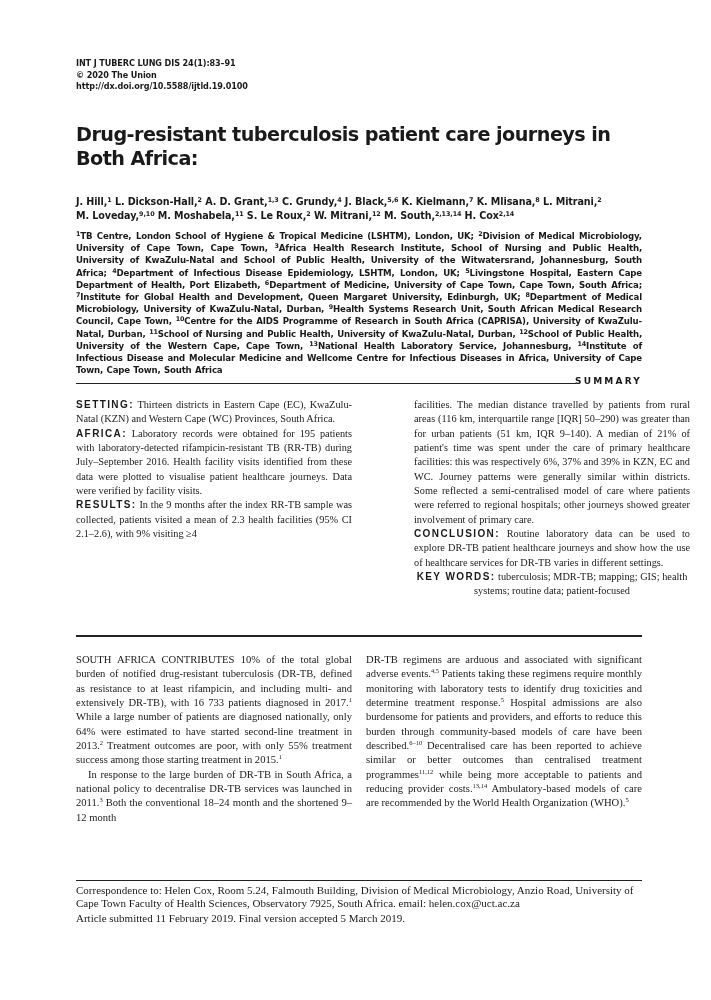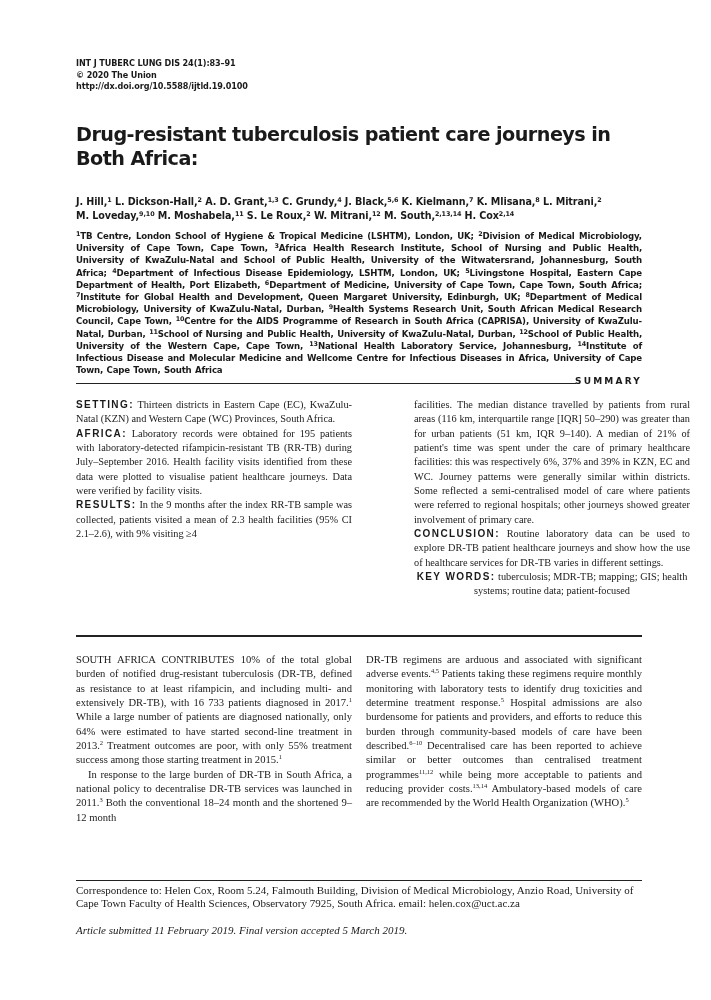--- a/index.html
+++ b/index.html
@@ -31,21 +31,21 @@
 
   .body-col { position: absolute; top: 653px; width: 276px; font-size: 10.6px; line-height: 14.35px; text-align: justify; }
   .body-col.left { left: 0; }
   .body-col.right { left: 290px; }
   .body-col p { margin: 0; }
   .body-col p.indent { text-indent: 12px; }
   .body-col sup { font-size: 6.5px; line-height: 0; vertical-align: 4px; }
 
   .foot-rule { position: absolute; top: 880px; left: 0; width: 566px; height: 1px; background: #222; }
   .footnote { position: absolute; top: 884px; left: 0; width: 572px; font-size: 11px; line-height: 13px; }
-  .footnote .submitted { font-style: italic; margin-top: 14px; }
+  .footnote .submitted { margin-top: 2px; }
 </style>
 </head>
 <body>
 
 <div class="page">
 
   <div class="journal-meta sans">
     <div>INT J TUBERC LUNG DIS 24(1):83–91</div>
     <div>© 2020 The Union</div>
     <div>http://dx.doi.org/10.5588/ijtld.19.0100</div>

